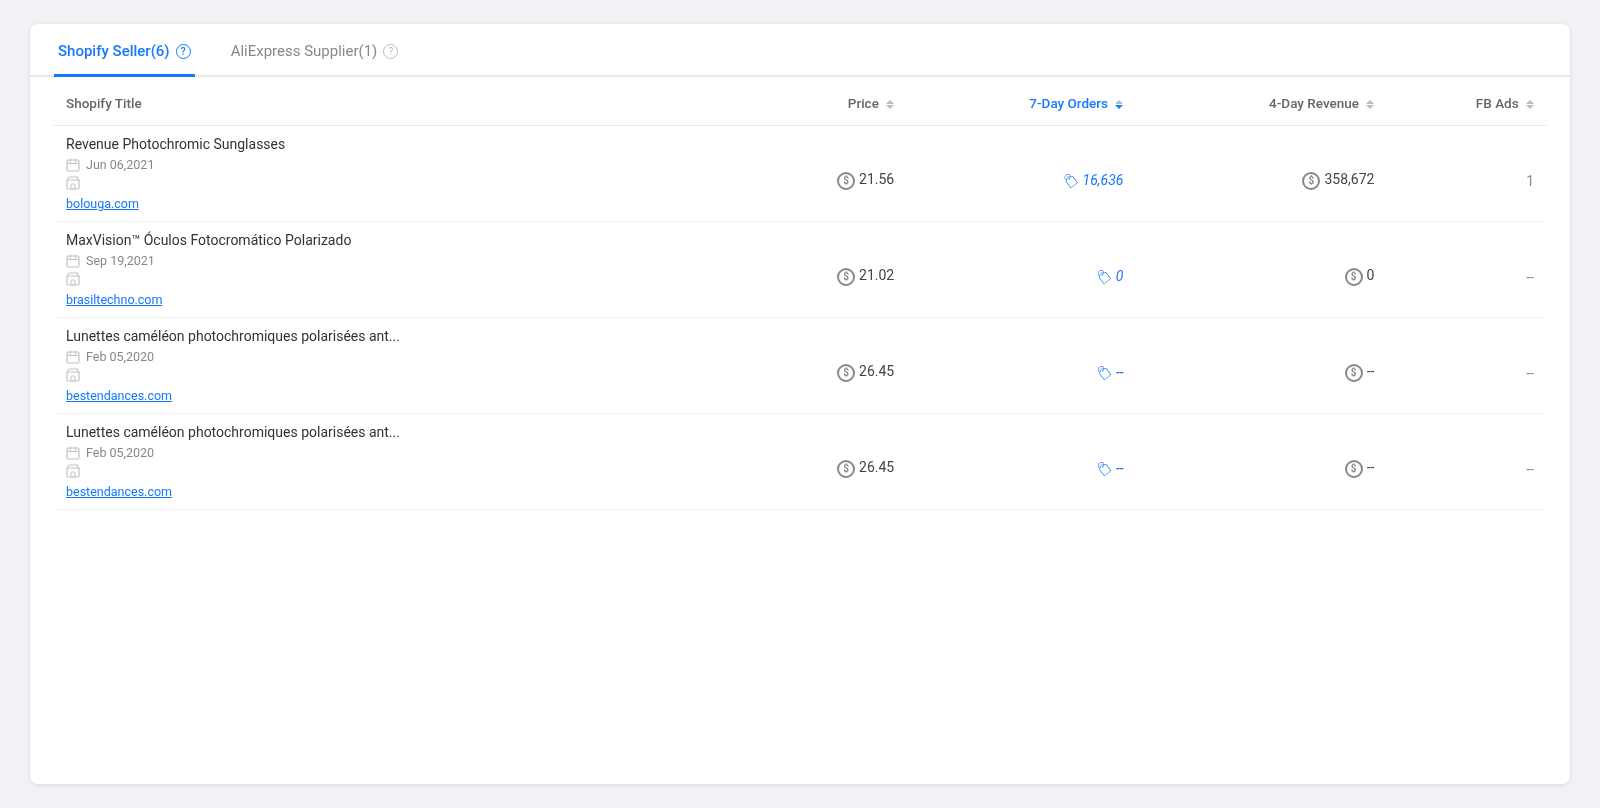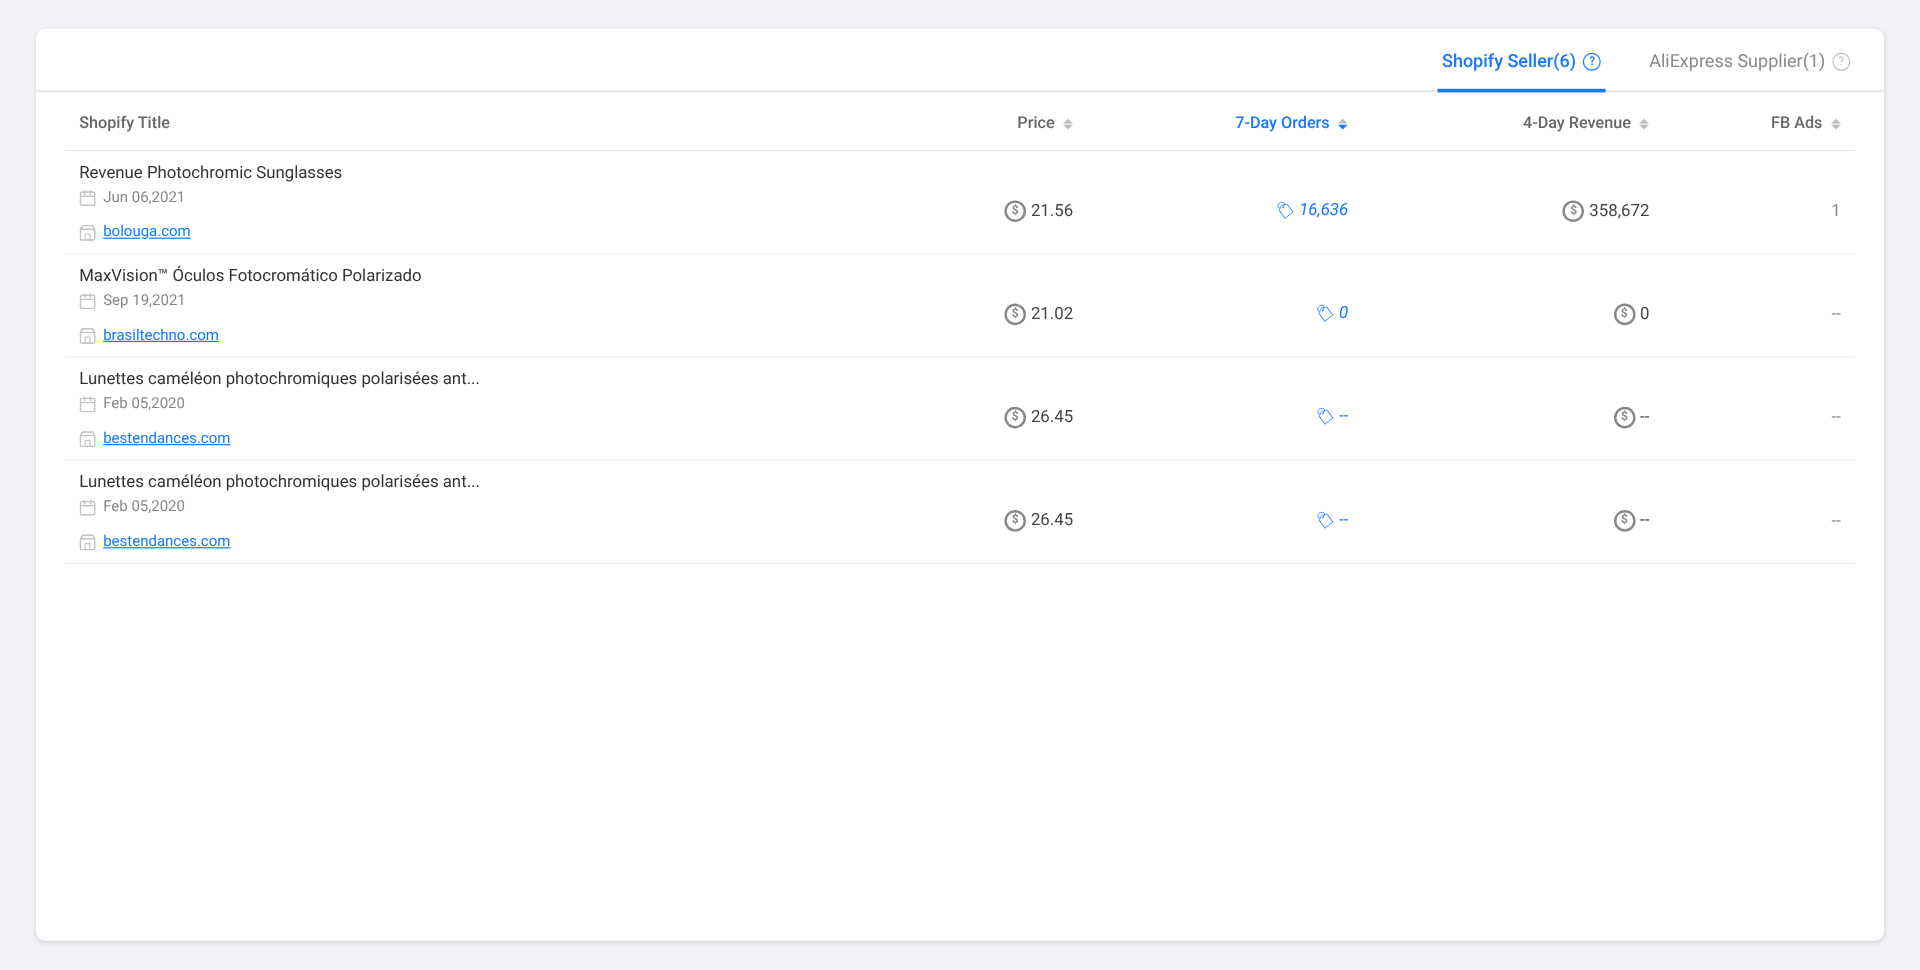--- a/index.html
+++ b/index.html
@@ -23,21 +23,20 @@
       position: relative;
     }
 
     
     .tabs {
       display: flex;
       align-items: flex-end;
       padding: 0 24px;
       border-bottom: 2px solid #e8e8e8;
       gap: 32px;
-      justify-content: flex-end;
     }
     .tab {
       padding: 18px 4px 14px;
       font-size: 15px;
       color: #888;
       cursor: pointer;
       border-bottom: 3px solid transparent;
       margin-bottom: -2px;
       display: flex;
       align-items: center;
@@ -142,27 +141,28 @@
       color: #888;
     }
     .product-meta .cal-icon {
       width: 14px;
       height: 14px;
       flex-shrink: 0;
       opacity: 0.5;
     }
     .product-domain {
       display: flex;
-      align-items: center;
+      align-items: flex-start;
       gap: 6px;
-      margin-top: 14px;
+      margin-top: 4px;
       font-size: 12.5px;
       color: #1677ff;
       text-decoration: underline;
       cursor: pointer;
+      flex-direction: column;
     }
     .product-domain .store-icon {
       width: 14px;
       height: 14px;
       flex-shrink: 0;
       opacity: 0.5;
     }
 
     .cell-price,
     .cell-orders,

